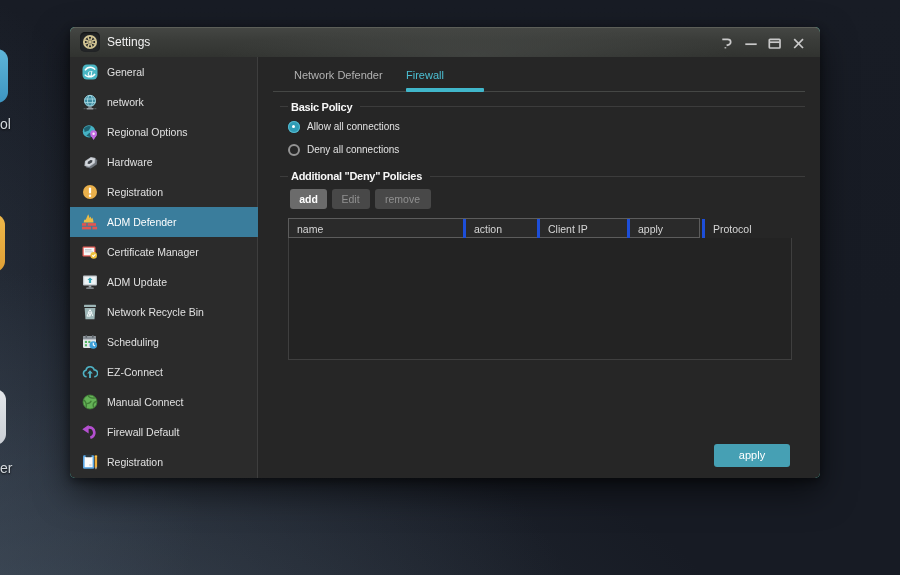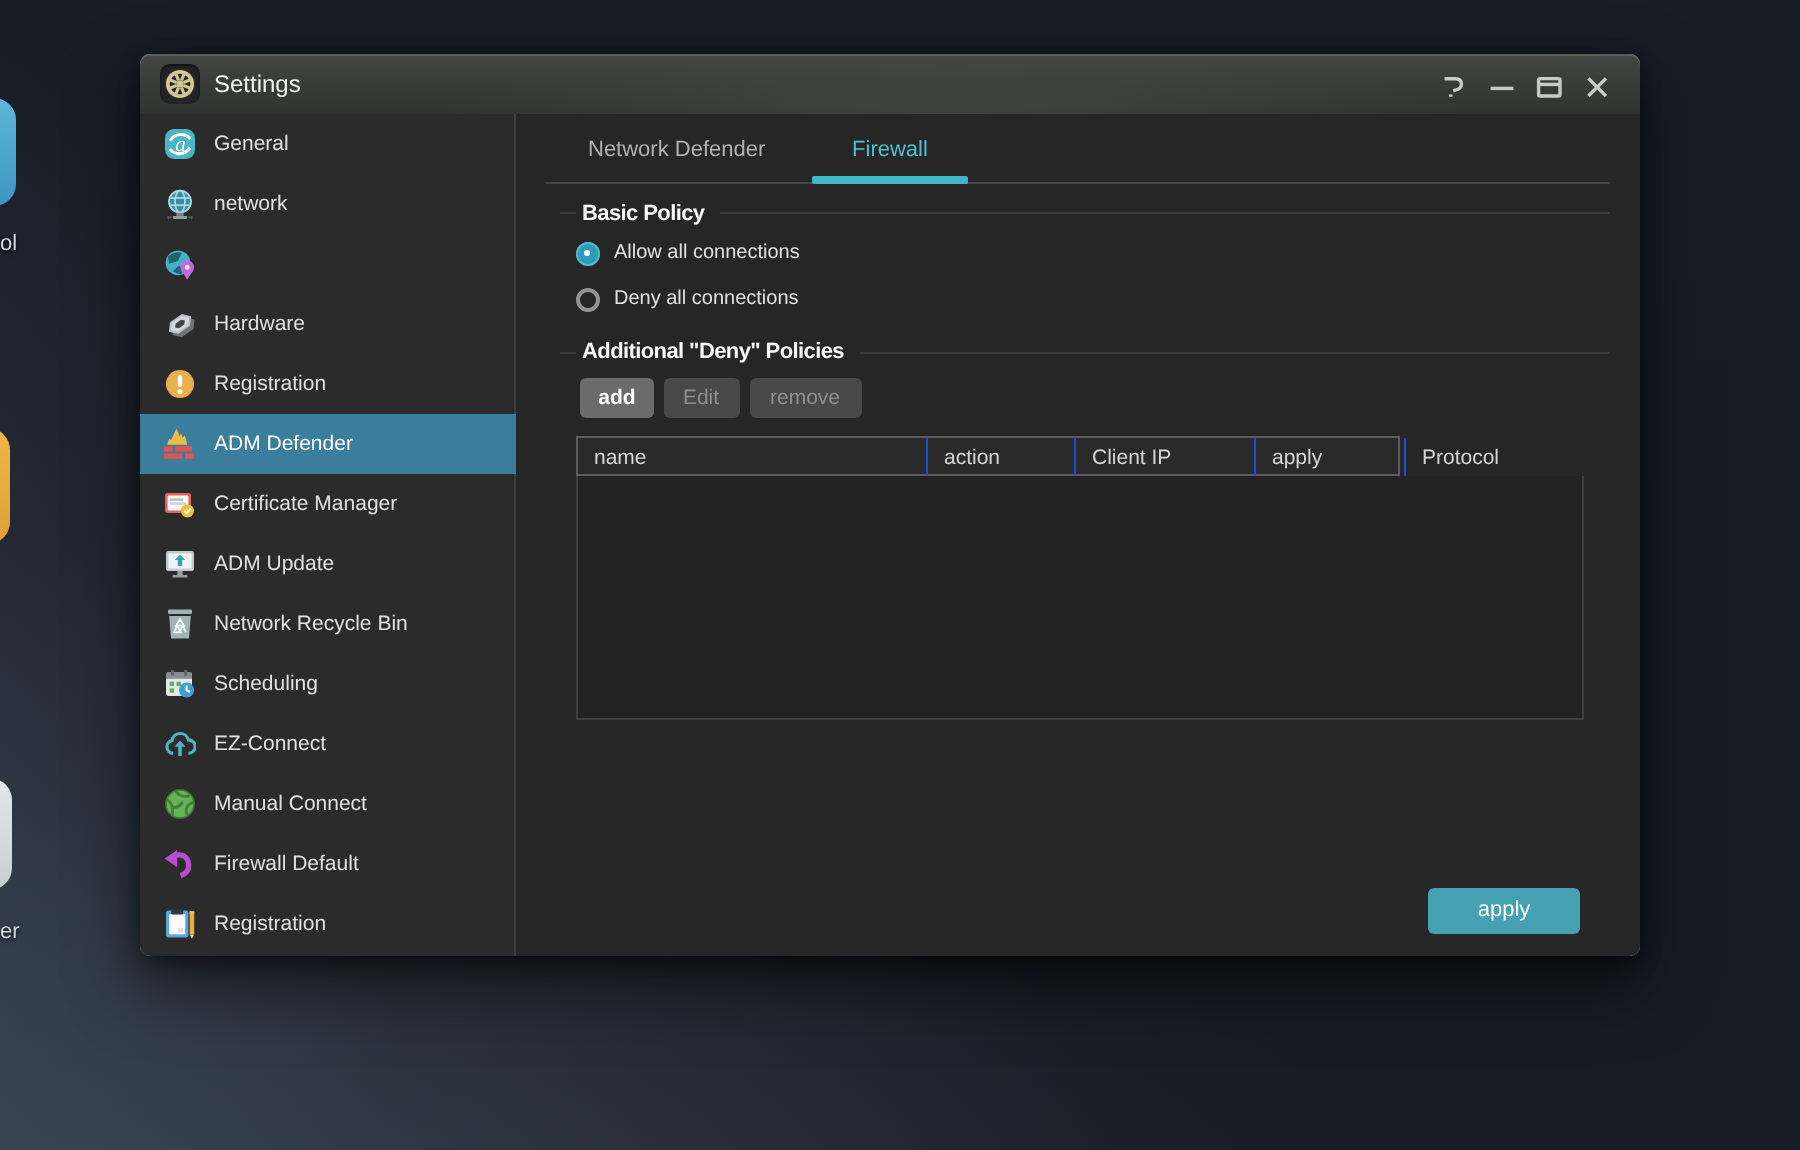--- a/index.html
+++ b/index.html
@@ -4,21 +4,21 @@
 html,body{width:900px;height:575px;overflow:hidden}
 body{font-family:"Liberation Sans",sans-serif;position:relative;background:#14181f}
 .bg{position:absolute;left:0;top:0;width:900px;height:575px;
  background:
   radial-gradient(1000px 620px at -100px 700px, rgba(78,92,107,.62), rgba(78,92,107,0) 70%),
   radial-gradient(480px 640px at -150px 430px, rgba(70,85,102,.55), rgba(70,85,102,0) 74%),
   radial-gradient(900px 330px at 60px 645px, rgba(64,78,92,.38), rgba(64,78,92,0) 75%),
   linear-gradient(180deg,#181c25 0%, #171b24 55%, #171b24 100%);}
 
 .dicon{position:absolute;border-radius:11px}
-.dlabel{position:absolute;color:#d4d9dd;font-size:11px;text-shadow:0 1px 2px rgba(0,0,0,.8)}
+.dlabel{position:absolute;color:#d4d9dd;font-size:14px;text-shadow:0 1px 2px rgba(0,0,0,.8)}
 
 .win{position:absolute;left:70px;top:27px;width:750px;height:451px;border-radius:5px;
  background:#5eead4;box-shadow:0 14px 34px rgba(0,0,0,.55), 0 3px 10px rgba(0,0,0,.45)}
 .titlebar{position:absolute;left:0;top:0;width:750px;height:30px;border-radius:5px 5px 0 0;
  background:
   radial-gradient(360px 40px at 54% 95%, rgba(100,104,102,.28), rgba(100,104,102,0) 72%),
   linear-gradient(180deg,#454744 0%,#3a3c39 45%,#313330 100%);
  box-shadow:inset 0 1px 0 #5c5e58}
 .tgear{position:absolute;left:10px;top:5px;width:20px;height:20px;border-radius:5px;
  background:#232527;box-shadow:inset 0 1px 2px rgba(0,0,0,.6)}
@@ -42,21 +42,21 @@
 .radio{position:absolute;width:12px;height:12px;border-radius:50%}
 .radio.on{background:#2f9cb5;box-shadow:inset 0 0 0 1px #56b7cc}
 .radio.on::after{content:"";position:absolute;left:4.25px;top:4.25px;width:3.5px;height:3.5px;border-radius:50%;background:#fff}
 .radio.off{border:2px solid #949494;background:transparent}
 .rlabel{position:absolute;color:#e2e2e2;font-size:10px;white-space:nowrap;height:12px;line-height:12px}
 .btn{position:absolute;height:20px;border-radius:3px;font-size:10.5px;text-align:center;line-height:20px}
 .btn.en{background:#6b6b6b;color:#fff;font-weight:bold}
 .btn.dis{background:#484848;color:#909090}
 .thead{position:absolute;border:1px solid #5c5c5c;background:#2a2a2a}
 .tbody{position:absolute;border:1px solid #3f3f3f;border-top:none;background:#232323}
-.th{position:absolute;top:0;height:20px;line-height:20px;color:#d6d6d6;font-size:10.5px;padding-left:8px;border-left:1px solid #1d4ed8}
+.th{position:absolute;top:0;height:20px;line-height:20px;color:#d6d6d6;font-size:10.5px;padding-left:8px;border-left:3px solid #1d4ed8}
 .th.first{border-left:none}
 .apply{position:absolute;left:456px;top:387px;width:76px;height:23px;background:#46a0b4;border-radius:3px;
  color:#fff;font-size:11px;text-align:center;line-height:23px}
 </style></head><body>
 <div class="bg"></div>
 
 <div class="dicon" style="left:-48px;top:49px;width:56px;height:54px;background:linear-gradient(180deg,#5fb6d8,#3d95c2)"></div>
 <div class="dlabel" style="left:0px;top:116px">ol</div>
 <div class="dicon" style="left:-51px;top:214px;width:56px;height:58px;background:linear-gradient(180deg,#eeb84a,#e09f35)"></div>
 <div class="dicon" style="left:-50px;top:389px;width:56px;height:56px;background:linear-gradient(180deg,#e4e7ea,#c9ced4)"></div>
@@ -125,20 +125,21 @@
       </div>
     <div class="sitem" style="top:60px">
         <svg class="ic" viewBox="0 0 16 16">
           <circle cx="7" cy="7.4" r="6.2" fill="#45b2c4"></circle>
           <path d="M2 4.4 Q5.4 1.2 9 2.5 L6.8 6.6 L2.6 7.9 Z" fill="#1f6372"></path>
           <path d="M7.4 8.8 Q10.2 10.2 8.6 13.2 L4.4 11.8 Z" fill="#1f6372"></path>
           <circle cx="11.6" cy="9.7" r="3.4" fill="#c269e0"></circle>
           <path d="M8.75 11.4 L11.6 15.9 L14.45 11.4 Z" fill="#c269e0"></path>
           <circle cx="11.6" cy="9.7" r="1.2" fill="#f6eafc"></circle>
         </svg>
+        <div class="tx">Regional Options</div>
       </div>
     <div class="sitem" style="top:90px">
         <svg class="ic" viewBox="0 0 16 16">
           <g transform="rotate(-35 8 8)">
             <path d="M4.4 5.6 L11.6 5.6 L14.8 9.2 L11.6 12.8 L4.4 12.8 L1.2 9.2 Z" fill="#6d737a" transform="translate(0.5,1.1)"></path>
             <path d="M4.4 4.4 L11.6 4.4 L14.8 8 L11.6 11.6 L4.4 11.6 L1.2 8 Z" fill="#b8bdc4"></path>
             <path d="M5 5.2 L11 5.2 L13.6 8 L11 10.8 L5 10.8 L2.4 8 Z" fill="#d4d8dd"></path>
             <path d="M6.4 6.6 L9.6 6.6 L11 8 L9.6 9.4 L6.4 9.4 L5 8 Z" fill="#3f444a"></path>
           </g>
         </svg>
@@ -244,21 +245,21 @@
           <path d="M7 10 l2.6 0 l0 2.2 l-2.6 0 Z" fill="#e2e2e2"></path>
           <rect x="12.8" y="1.6" width="2.3" height="11.6" fill="#eead3a"></rect>
           <path d="M12.8 13.2 l2.3 0 l-1.15 2.2 Z" fill="#e6d2a8"></path>
           <rect x="12.8" y="1.6" width="2.3" height="1.4" fill="#f3c14e"></rect>
         </svg>
         <div class="tx">Registration</div>
       </div>
   </div>
   <div class="content">
     <div class="tabtxt" style="left:36px;top:10px;height:16px;line-height:16px;color:#b2b2b2">Network Defender</div>
-    <div class="tabtxt" style="left:148px;top:10px;height:16px;line-height:16px;color:#4cc0d4;width:78px;text-align:center">Firewall</div>
+    <div class="tabtxt" style="left:148px;top:10px;height:16px;line-height:16px;color:#4cc0d4;width:78px;">Firewall</div>
     <div class="tabline" style="left:15px;top:34px;width:532px"></div>
     <div class="tabul" style="left:148px;top:31px;width:78px"></div>
 
     <div class="legend" style="left:33px;top:43px">Basic Policy</div>
     <div class="fline" style="left:22px;top:49px;width:8px"></div>
     <div class="fline" style="left:102px;top:49px;width:445px"></div>
 
     <div class="radio on" style="left:29.5px;top:63.5px"></div>
     <div class="rlabel" style="left:49px;top:63.5px">Allow all connections</div>
     <div class="radio off" style="left:29.5px;top:87px"></div>

